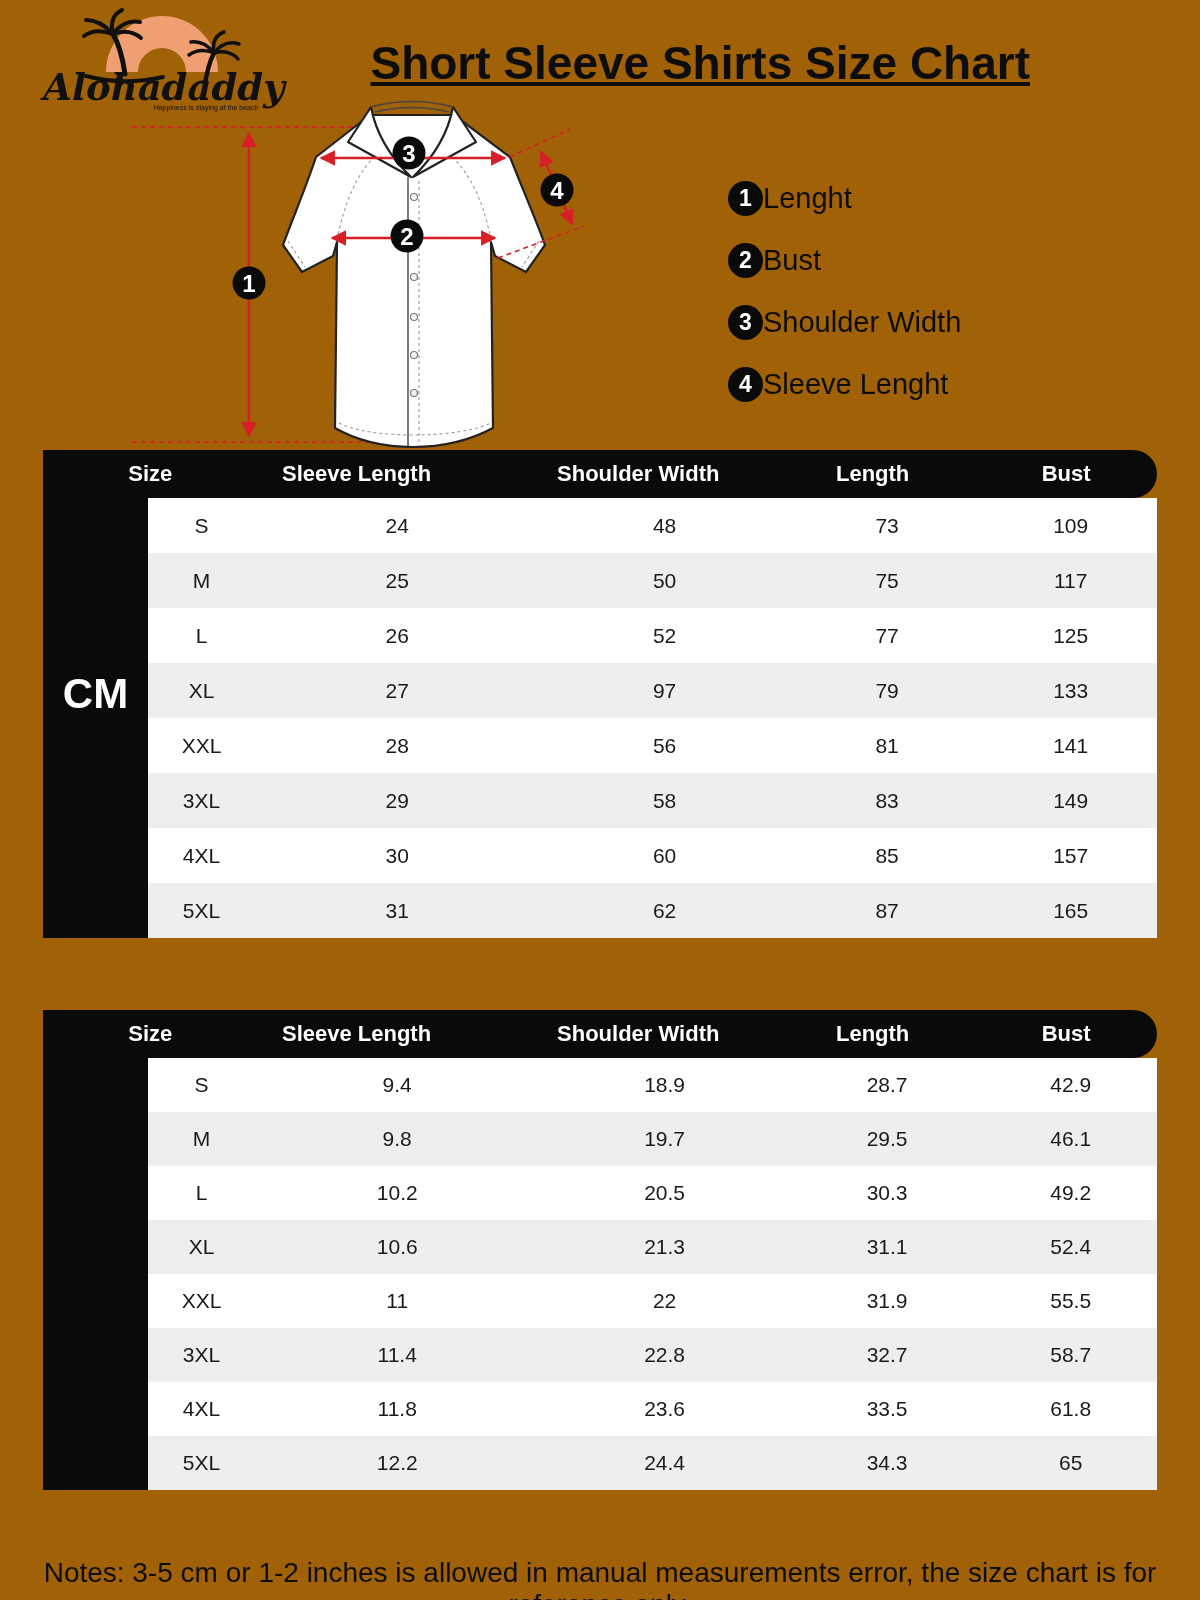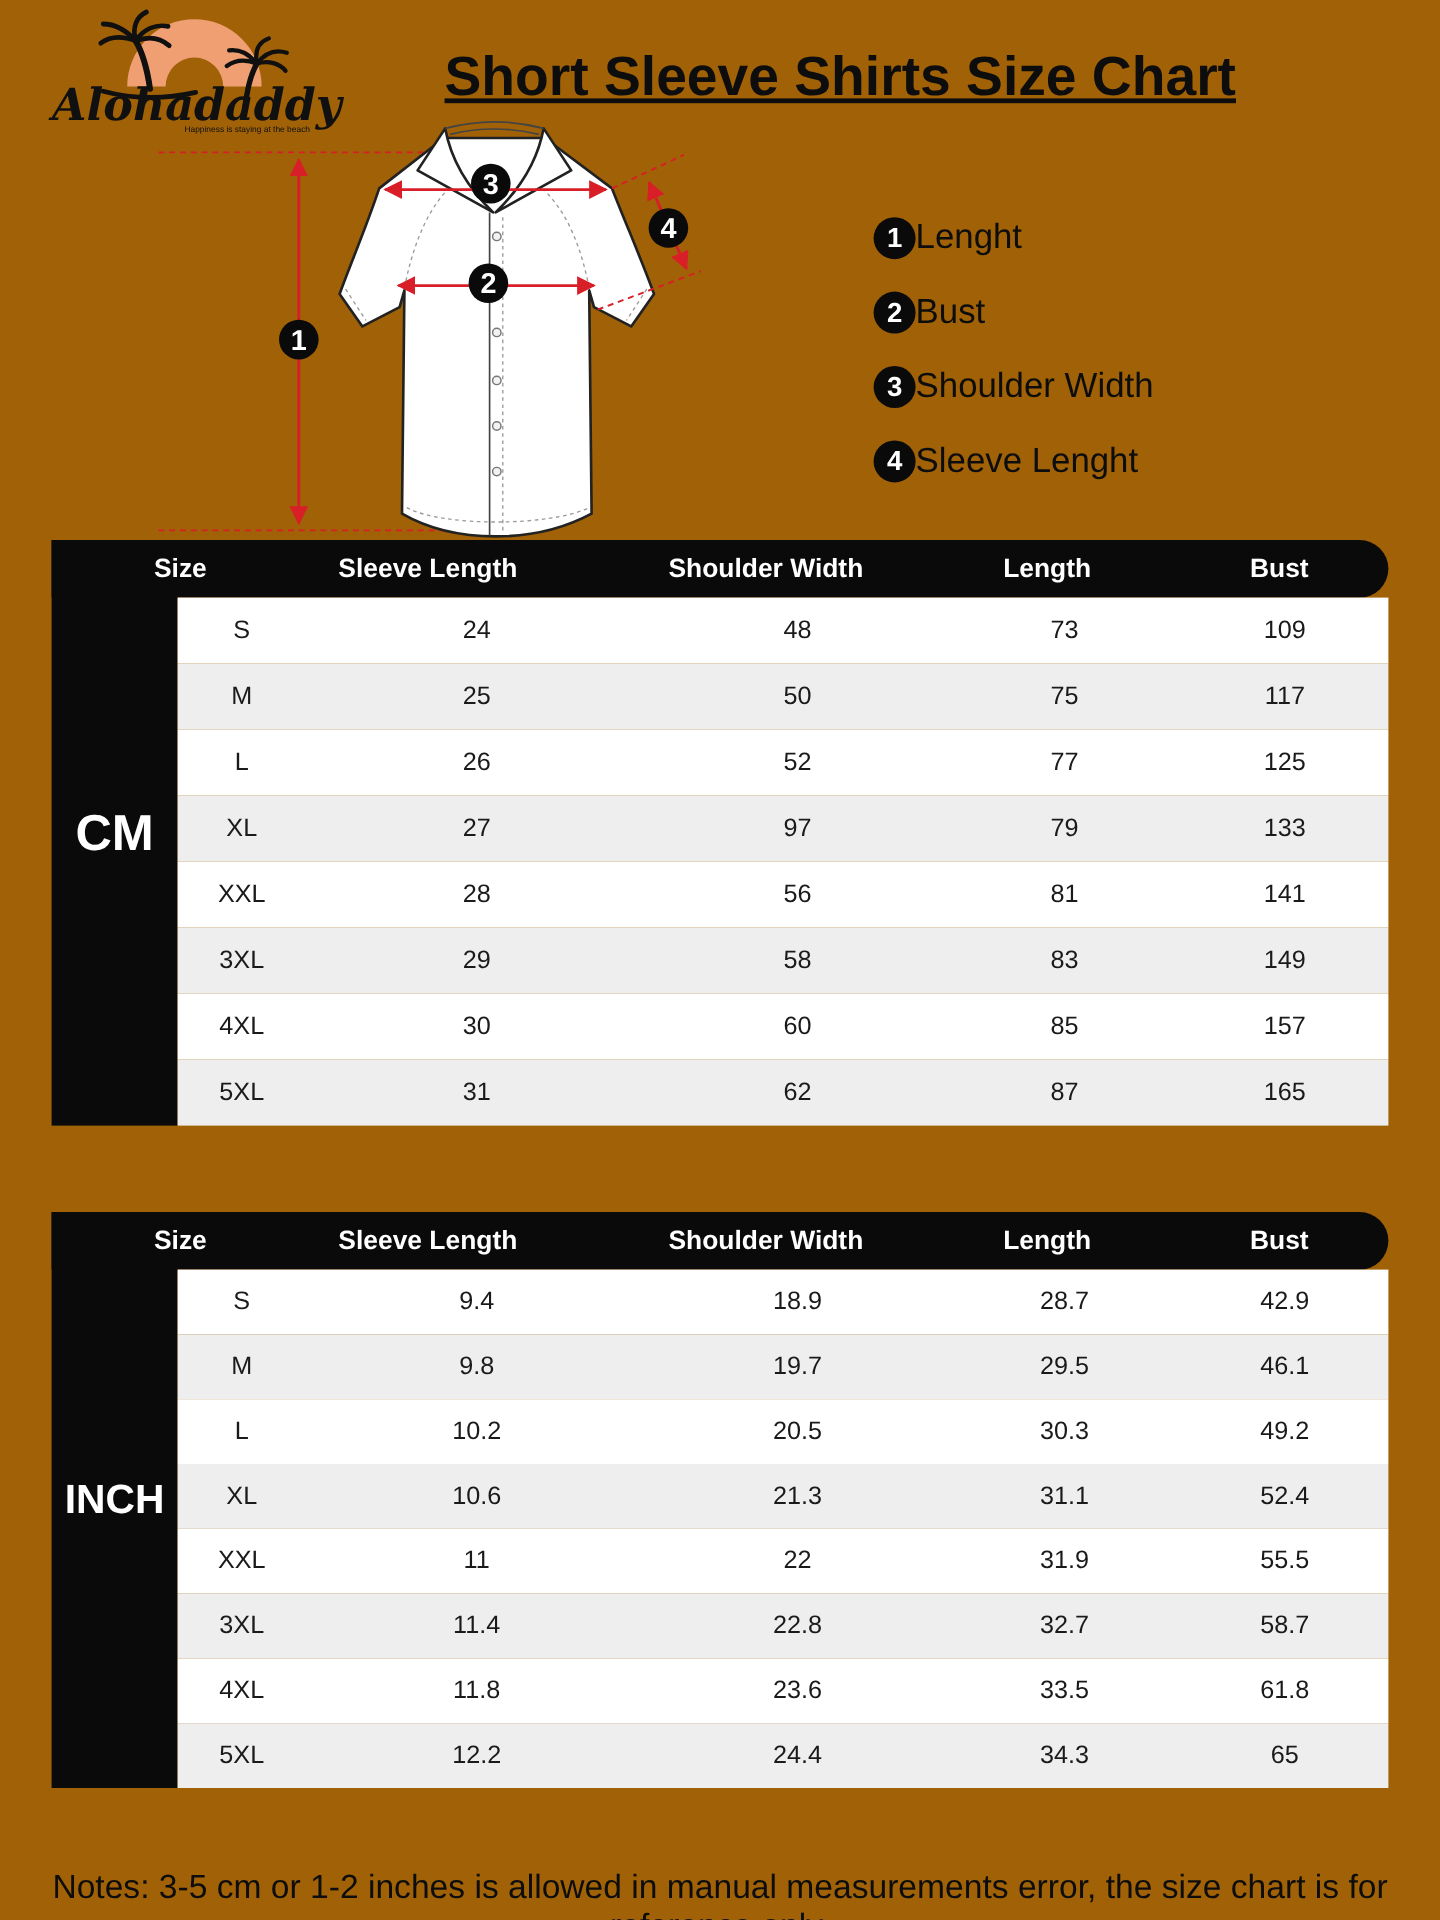--- a/index.html
+++ b/index.html
@@ -248,21 +248,20 @@
           <div class="cell">31</div>
           <div class="cell">62</div>
           <div class="cell">87</div>
           <div class="cell">165</div>
         </div>
       </div>
   </div>
 
   <div class="size-table inch">
     <div class="band"></div>
-    <div class="unit-label">INCH</div>
     <div class="thead">
       <div class="hcell">Size</div>
       <div class="hcell">Sleeve Length</div>
       <div class="hcell">Shoulder Width</div>
       <div class="hcell">Length</div>
       <div class="hcell">Bust</div>
     </div>
     <div class="tbody">
 
         <div class="trow">

